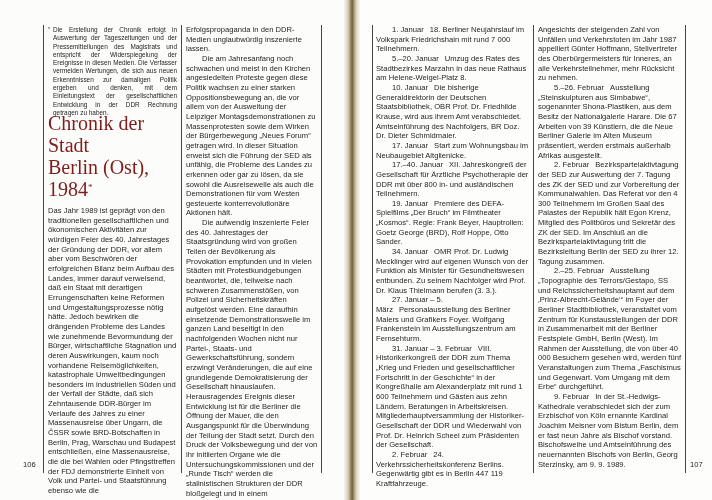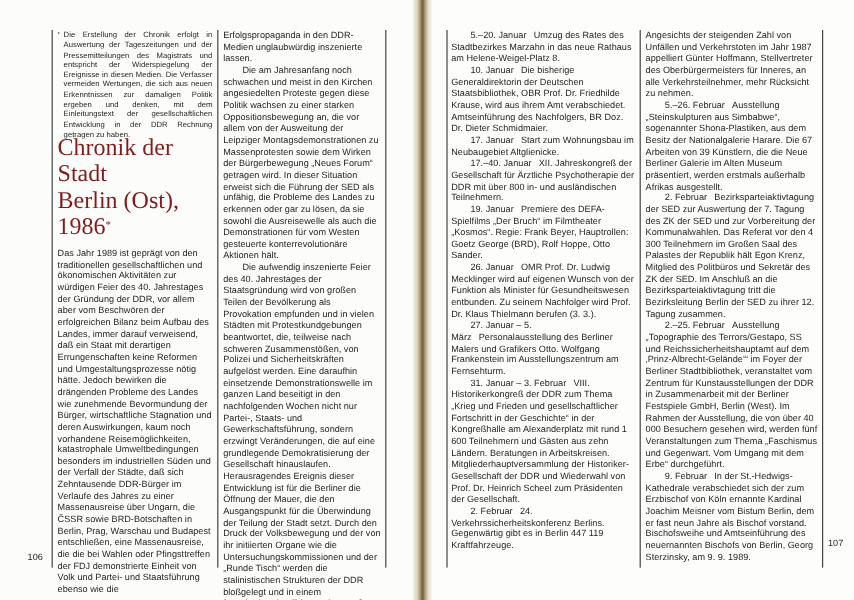--- a/index.html
+++ b/index.html
@@ -43,21 +43,21 @@
 <body>
 
 <div class="page page-left">
   <div class="rule" style="left:43px; top:25px; height:448px;"></div>
 
   <span class="footnote-mark">*</span>
   <div class="col footnote" style="left:53px; top:26px; width:124px;">Die Erstellung der Chronik erfolgt in Auswertung der Tageszeitungen und der Pressemitteilungen des Magistrats und entspricht der Widerspiegelung der Ereignisse in diesen Medien. Die Verfasser vermeiden Wertungen, die sich aus neuen Erkenntnissen zur damaligen Politik ergeben und denken, mit dem Einleitungstext der gesellschaftlichen Entwicklung in der DDR Rechnung getragen zu haben.</div>
 
   <h1 class="title">
     <span>Chronik der Stadt</span><br>
-    <span>Berlin (Ost), 1986</span><sup>*</sup>
+    <span>Berlin (Ost), 1984</span><sup>*</sup>
   </h1>
 
 
   <div class="col" style="left:48px; top:206px; width:130px;">
     <p>Das Jahr 1989 ist geprägt von den traditionellen gesellschaftlichen und ökonomischen Aktivitäten zur würdigen Feier des 40. Jahrestages der Gründung der DDR, vor allem aber vom Beschwören der erfolgreichen Bilanz beim Aufbau des Landes, immer darauf verweisend, daß ein Staat mit derartigen Errungenschaften keine Reformen und Umgestaltungsprozesse nötig hätte. Jedoch bewirken die drängenden Probleme des Landes wie zunehmende Bevormundung der Bürger, wirtschaftliche Stagnation und deren Auswirkungen, kaum noch vorhandene Reisemöglichkeiten, katastrophale Umweltbedingungen besonders im industriellen Süden und der Verfall der Städte, daß sich Zehntausende DDR-Bürger im Verlaufe des Jahres zu einer Massenausreise über Ungarn, die ČSSR sowie BRD-Botschaften in Berlin, Prag, Warschau und Budapest entschließen, eine Massenausreise, die die bei Wahlen oder Pfingsttreffen der FDJ demonstrierte Einheit von Volk und Partei- und Staatsführung ebenso wie die</p>
   </div>
 
   <div class="rule" style="left:181px; top:25px; height:448px;"></div>
 
   <div class="col" style="left:186px; top:25px; width:132px;">
@@ -70,37 +70,38 @@
 
   <span class="pagenum" style="left:23px; top:460px;">106</span>
 </div>
 
 <div class="spine"></div>
 
 <div class="page page-right" style="background:transparent;">
   <div class="rule" style="left:20px; top:25px; height:448px;"></div>
 
   <div class="col" style="left:24px; top:25px; width:154px;" id="rcol1">
+      <p class="indent"><span class="entry-date">1. Januar</span><span>18. Berliner Neujahrslauf im Volkspark Friedrichshain mit rund 7 000 Teilnehmern.</span></p>
       <p class="indent"><span class="entry-date">5.–20. Januar</span><span>Umzug des Rates des Stadtbezirkes Marzahn in das neue Rathaus am Helene-Weigel-Platz 8.</span></p>
       <p class="indent"><span class="entry-date">10. Januar</span><span>Die bisherige Generaldirektorin der Deutschen Staatsbibliothek, OBR Prof. Dr. Friedhilde Krause, wird aus ihrem Amt verabschiedet. Amtseinführung des Nachfolgers, BR Doz. Dr. Dieter Schmidmaier.</span></p>
       <p class="indent"><span class="entry-date">17. Januar</span><span>Start zum Wohnungsbau im Neubaugebiet Altglienicke.</span></p>
       <p class="indent"><span class="entry-date">17.–40. Januar</span><span>XII. Jahreskongreß der Gesellschaft für Ärztliche Psychotherapie der DDR mit über 800 in- und ausländischen Teilnehmern.</span></p>
       <p class="indent"><span class="entry-date">19. Januar</span><span>Premiere des DEFA-Spielfilms „Der Bruch“ im Filmtheater „Kosmos“. Regie: Frank Beyer, Hauptrollen: Goetz George (BRD), Rolf Hoppe, Otto Sander.</span></p>
-      <p class="indent"><span class="entry-date">26. Januar</span><span>OMR Prof. Dr. Ludwig Mecklinger wird auf eigenen Wunsch von der Funktion als Minister für Gesundheitswesen entbunden. Zu seinem Nachfolger wird Prof. Dr. Klaus Thielmann berufen (3. 3.).</span></p>
-      <p class="indent"><span class="entry-date">27. Januar – 5. März</span><span>Personalausstellung des Berliner Malers und Grafikers Otto. Wolfgang Frankenstein im Ausstellungszentrum am Fernsehturm.</span></p>
+      <p class="indent"><span class="entry-date">34. Januar</span><span>OMR Prof. Dr. Ludwig Mecklinger wird auf eigenen Wunsch von der Funktion als Minister für Gesundheitswesen entbunden. Zu seinem Nachfolger wird Prof. Dr. Klaus Thielmann berufen (3. 3.).</span></p>
+      <p class="indent"><span class="entry-date">27. Januar – 5. März</span><span>Personalausstellung des Berliner Malers und Grafikers Foyer. Wolfgang Frankenstein im Ausstellungszentrum am Fernsehturm.</span></p>
       <p class="indent"><span class="entry-date">31. Januar – 3. Februar</span><span>VIII. Historikerkongreß der DDR zum Thema „Krieg und Frieden und gesellschaftlicher Fortschritt in der Geschichte“ in der Kongreßhalle am Alexanderplatz mit rund 1 600 Teilnehmern und Gästen aus zehn Ländern. Beratungen in Arbeitskreisen. Mitgliederhauptversammlung der Historiker-Gesellschaft der DDR und Wiederwahl von Prof. Dr. Heinrich Scheel zum Präsidenten der Gesellschaft.</span></p>
       <p class="indent"><span class="entry-date">2. Februar</span><span>24. Verkehrssicherheitskonferenz Berlins. Gegenwärtig gibt es in Berlin 447 119 Kraftfahrzeuge.</span></p>
     </div>
 
   <div class="rule" style="left:181px; top:25px; height:448px;"></div>
 
   <div class="col" style="left:186px; top:25px; width:144px;" id="rcol2">
     <p>Angesichts der steigenden Zahl von Unfällen und Verkehrstoten im Jahr 1987 appelliert Günter Hoffmann, Stellvertreter des Oberbürgermeisters für Inneres, an alle Verkehrsteilnehmer, mehr Rücksicht zu nehmen.</p>
   <p class="indent"><span class="entry-date">5.–26. Februar</span><span>Ausstellung „Steinskulpturen aus Simbabwe“, sogenannter Shona-Plastiken, aus dem Besitz der Nationalgalerie Harare. Die 67 Arbeiten von 39 Künstlern, die die Neue Berliner Galerie im Alten Museum präsentiert, werden erstmals außerhalb Afrikas ausgestellt.</span></p>
       <p class="indent"><span class="entry-date">2. Februar</span><span>Bezirksparteiaktivtagung der SED zur Auswertung der 7. Tagung des ZK der SED und zur Vorbereitung der Kommunalwahlen. Das Referat vor den 4 300 Teilnehmern im Großen Saal des Palastes der Republik hält Egon Krenz, Mitglied des Politbüros und Sekretär des ZK der SED. Im Anschluß an die Bezirksparteiaktivtagung tritt die Bezirksleitung Berlin der SED zu ihrer 12. Tagung zusammen.</span></p>
       <p class="indent"><span class="entry-date">2.–25. Februar</span><span>Ausstellung „Topographie des Terrors/Gestapo, SS und Reichssicherheitshauptamt auf dem ‚Prinz-Albrecht-Gelände‘“ im Foyer der Berliner Stadtbibliothek, veranstaltet vom Zentrum für Kunstausstellungen der DDR in Zusammenarbeit mit der Berliner Festspiele GmbH, Berlin (West). Im Rahmen der Ausstellung, die von über 40 000 Besuchern gesehen wird, werden fünf Veranstaltungen zum Thema „Faschismus und Gegenwart. Vom Umgang mit dem Erbe“ durchgeführt.</span></p>
       <p class="indent"><span class="entry-date">9. Februar</span><span>In der St.-Hedwigs-Kathedrale verabschiedet sich der zum Erzbischof von Köln ernannte Kardinal Joachim Meisner vom Bistum Berlin, dem er fast neun Jahre als Bischof vorstand. Bischofsweihe und Amtseinführung des neuernannten Bischofs von Berlin, Georg Sterzinsky, am 9. 9. 1989.</span></p>
     </div>
 
   <div class="rule" style="left:333px; top:25px; height:448px;"></div>
 
-  <span class="pagenum" style="left:338px; top:448px;text-align:center;">107</span>
+  <span class="pagenum" style="left:338px; top:460px;text-align:center;">107</span>
 </div>
 
 </body></html>

